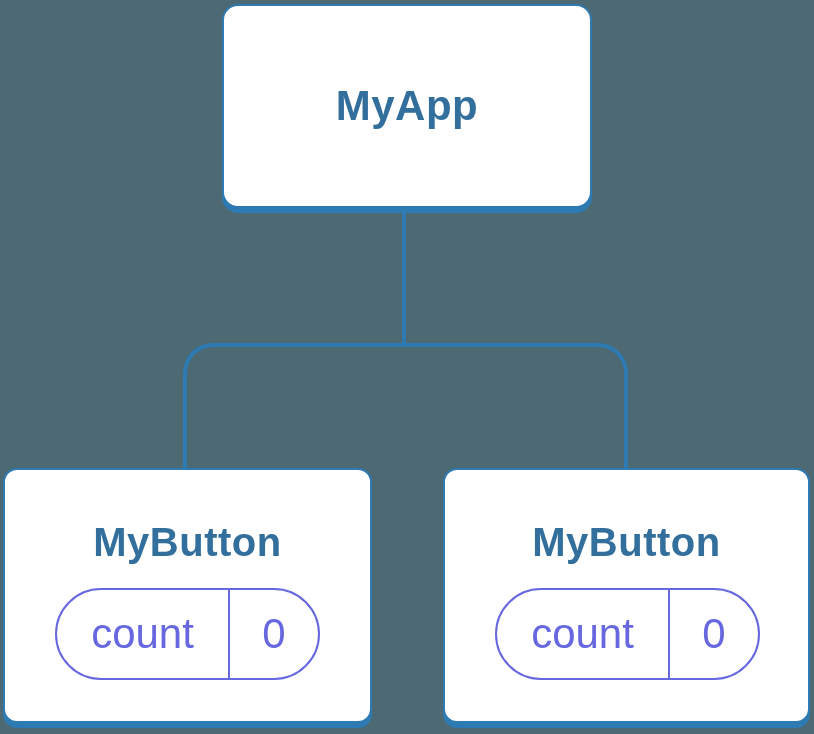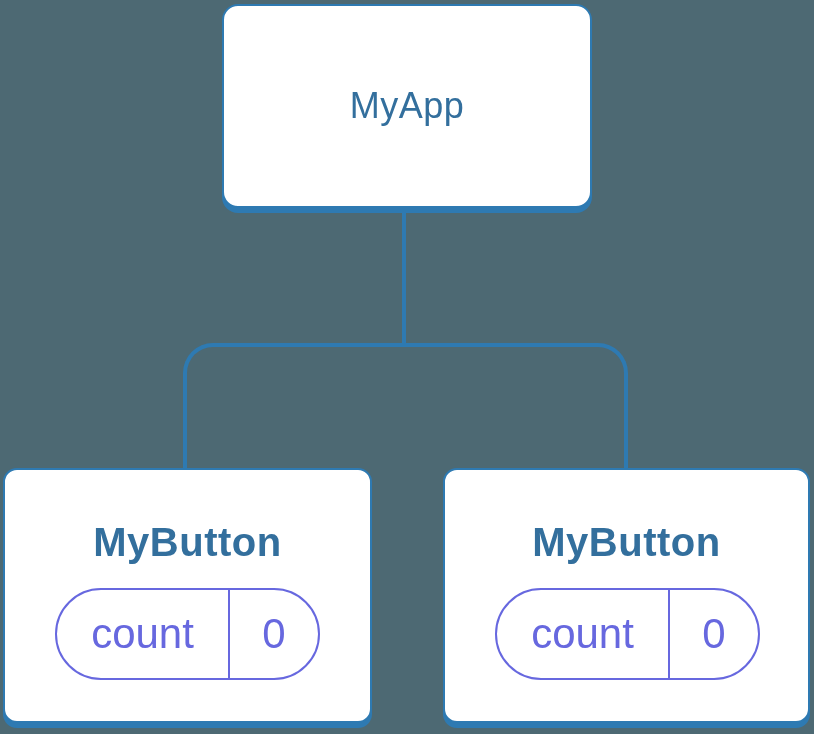--- a/index.html
+++ b/index.html
@@ -54,22 +54,22 @@
     top: 4px;
     width: 370px;
     height: 204px;
     border-radius: 16px;
     display: flex;
     align-items: center;
     justify-content: center;
   }
 
   .root-label {
-    font-size: 36px;
-    font-weight: 400;
+    font-size: 42px;
+    font-weight: 700;
     letter-spacing: 0.5px;
     color: var(--title-blue, #336f9d);
   }
 
   .child-node {
     top: 468px;
     width: 369px;
     height: 255px;
     border-radius: 14px;
   }

